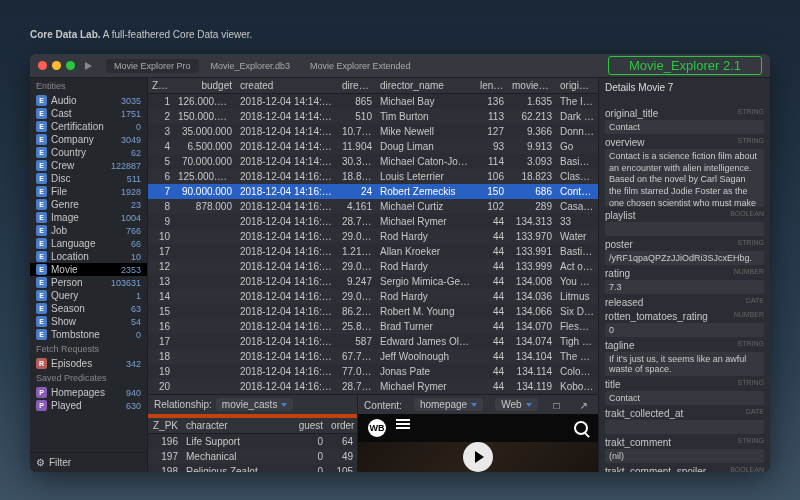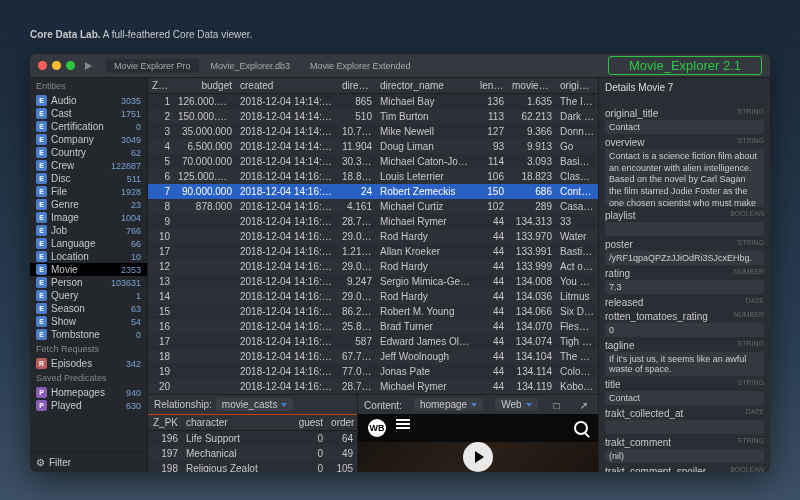--- a/index.html
+++ b/index.html
@@ -30,21 +30,21 @@
 .grid-head{display:flex;background:#2f3238;border-bottom:1px solid #1c1e22;font-size:9px;color:#999}
 .grid-head>div,.row>div{padding:2px 4px;overflow:hidden;white-space:nowrap;text-overflow:ellipsis}
 .c-pk{width:26px;text-align:right}.c-bud{width:62px;text-align:right}.c-cre{width:102px}.c-did{width:38px;text-align:right}.c-dn{width:100px}.c-len{width:32px;text-align:right}.c-mid{width:48px;text-align:right}.c-ot{flex:1}
 .grid-body{overflow:hidden}
 .row{display:flex;font-size:9px;color:#bbb}
 .row:nth-child(even){background:#2d3036}
 .row.sel{background:#2860c4;color:#fff}
 .row.sel>div{color:#fff}
 .lower{display:flex;border-top:1px solid #1c1e22;flex:1;min-height:0}
 .rel-panel{width:260px;display:flex;flex-direction:column;border-right:1px solid #1c1e22}
-.rel-bar{display:flex;align-items:center;gap:4px;padding:3px 6px;background:#2f3238;border-bottom:1px solid #c2410c;font-size:9px}
+.rel-bar{display:flex;align-items:center;gap:4px;padding:3px 6px;background:#2f3238;border-bottom:4px solid #c2410c;font-size:9px}
 .sel-box{background:#3a3d43;padding:1px 6px;border-radius:3px;display:flex;align-items:center;gap:4px}
 .sel-box::after{content:"";width:0;height:0;border-left:3px solid transparent;border-right:3px solid transparent;border-top:4px solid #4a7dc9}
 .rel-head{display:flex;background:#2f3238;font-size:9px;color:#999;border-bottom:1px solid #1c1e22}
 .rel-head>div,.rel-row>div{padding:2px 4px}
 .r-pk{width:34px;text-align:right}.r-ch{flex:1}.r-g{width:36px;text-align:right}.r-o{width:30px;text-align:right}
 .rel-body{overflow:hidden;flex:1}
 .rel-row{display:flex;font-size:9px}
 .rel-row:nth-child(even){background:#2d3036}
 .content-panel{flex:1;display:flex;flex-direction:column;background:#1a1a1a}
 .content-bar{display:flex;align-items:flex-end;gap:12px;padding:3px 6px;background:#2f3238;font-size:9px}

